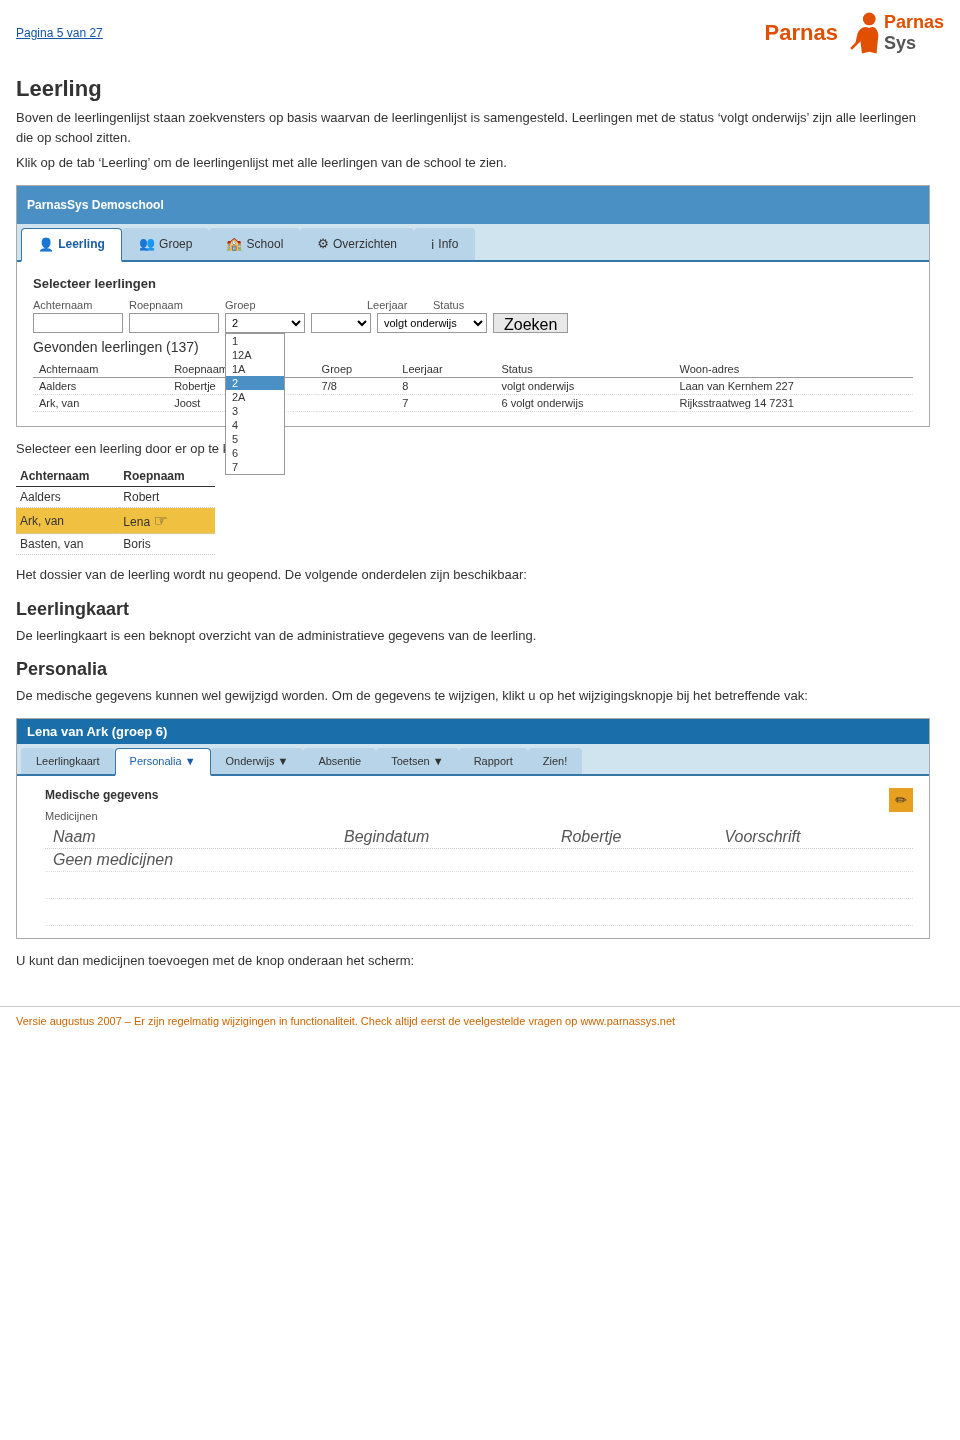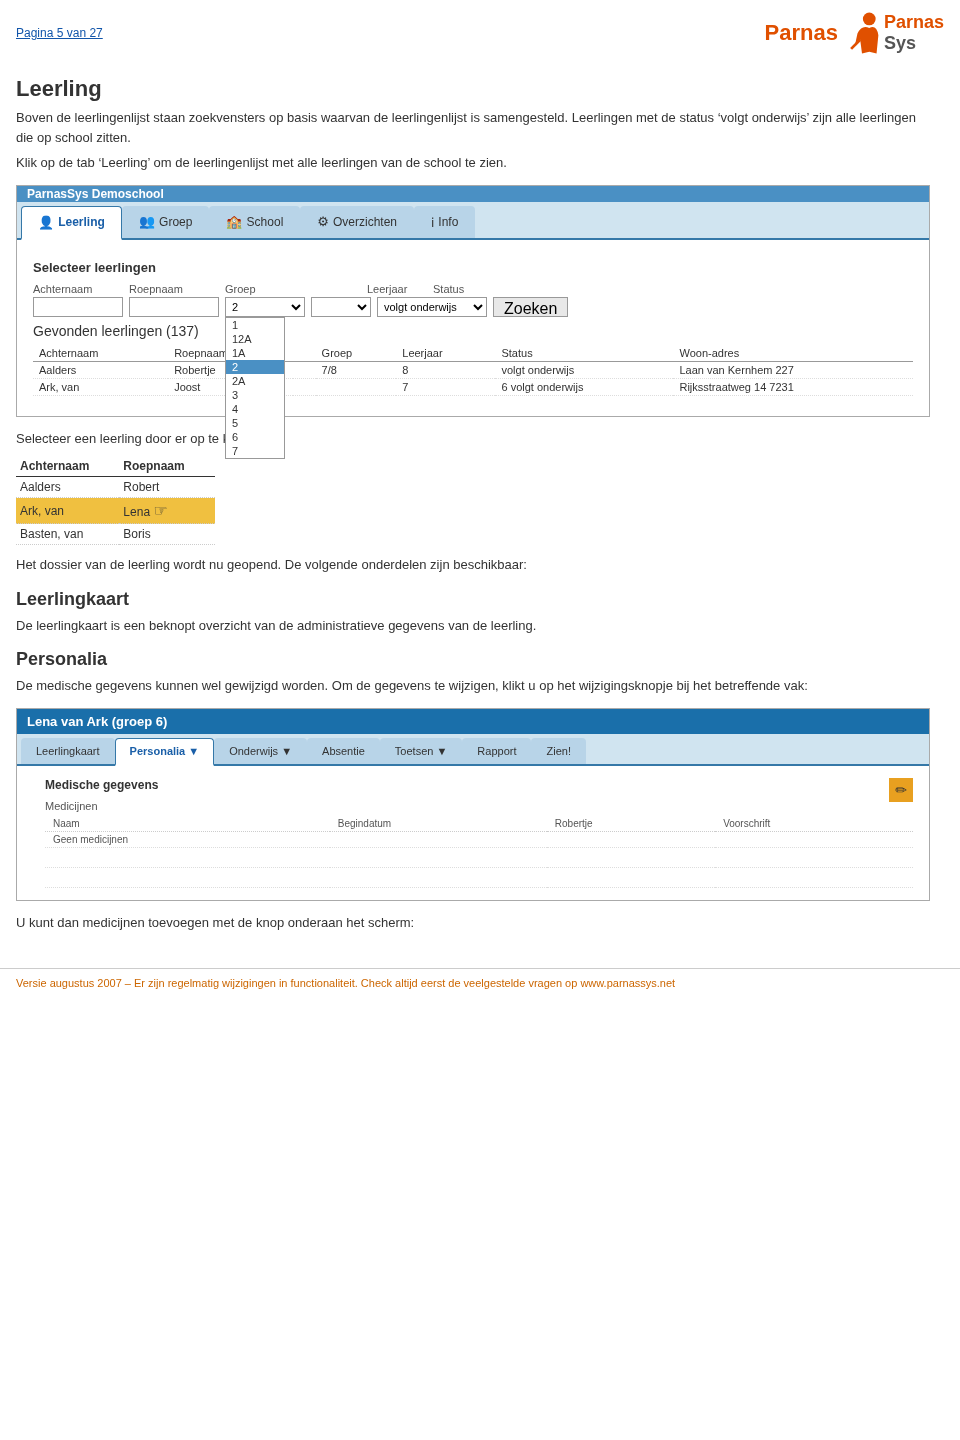--- a/index.html
+++ b/index.html
@@ -60,21 +60,21 @@
     
     .app-screenshot {
       border: 1px solid #aaa;
       margin: 12px 0;
       background: #fff;
     }
 
     .app-titlebar {
       background: #4a90c4;
       color: #fff;
-      padding: 1px 10px;
+      padding: 12px 10px;
       font-size: 12px;
       font-weight: bold;
     }
 
     .app-tabs {
       background: #d0e4f0;
       display: flex;
       align-items: stretch;
       border-bottom: 2px solid #3578a8;
       padding: 0 4px;
@@ -104,21 +104,21 @@
     .app-tab:not(.active) {
       background: #b8d4e8;
       color: #333;
     }
 
     .tab-icon {
       font-size: 13px;
     }
 
     .app-body {
-      padding: 20px 16px;
+      padding: 14px 16px;
       background: #fff;
     }
 
     .section-label {
       font-weight: bold;
       font-size: 13px;
       margin-bottom: 8px;
     }
 
     .filter-row {
@@ -264,21 +264,21 @@
       align-items: center;
       gap: 4px;
       border-radius: 4px 4px 0 0;
       margin-top: 4px;
       border: 1px solid transparent;
     }
     .app-tab2.active {
       background: #fff;
       border: 1px solid #3578a8;
       border-bottom: 2px solid #fff;
-      font-weight: bold;
+      font-weight: normal;
       color: #1a5fa8;
       margin-bottom: -2px;
       justify-content: flex-end;
     }
     .app-tab2:not(.active) {
       background: #b8d4e8;
       color: #333;
     }
     .app-body2 {
       padding: 12px 16px;
@@ -294,21 +294,22 @@
       margin-bottom: 8px;
     }
     .medicijnen-subtitle {
       color: #555;
       font-size: 11px;
       margin-bottom: 4px;
     }
     .medicijnen-table {
       width: 100%;
       border-collapse: collapse;
-      font-size: 10px;
+      font-size: 16px;
+      font-style: italic;
     }
     .medicijnen-table th {
       text-align: left;
       font-weight: normal;
       color: #555;
       padding: 2px 8px;
       border-bottom: 1px dotted #ccc;
     }
     .medicijnen-table td {
       padding: 2px 8px;

